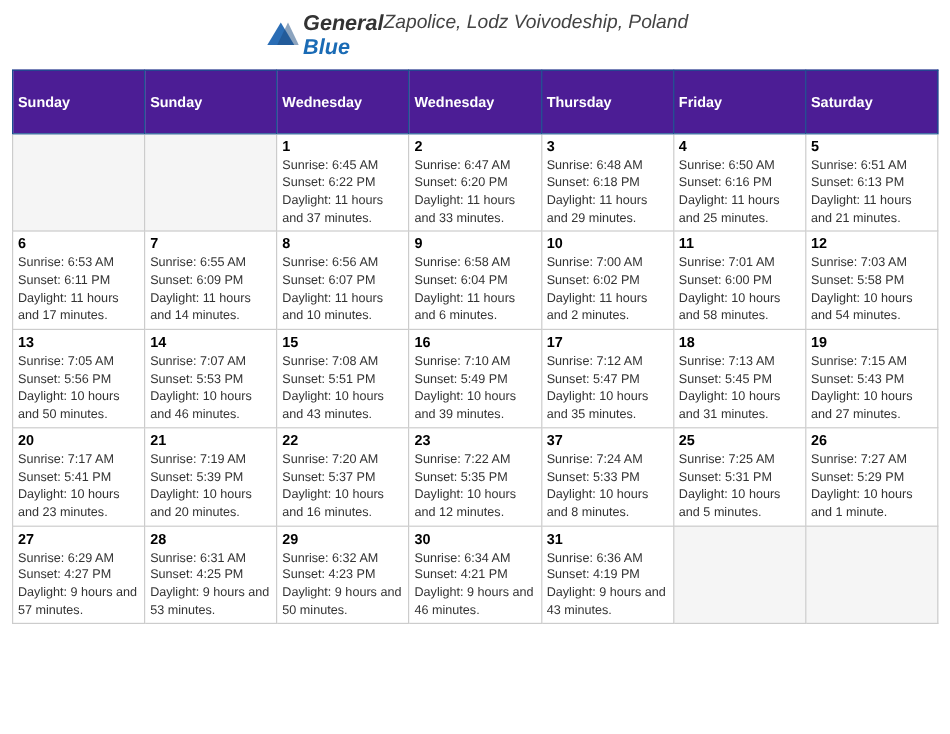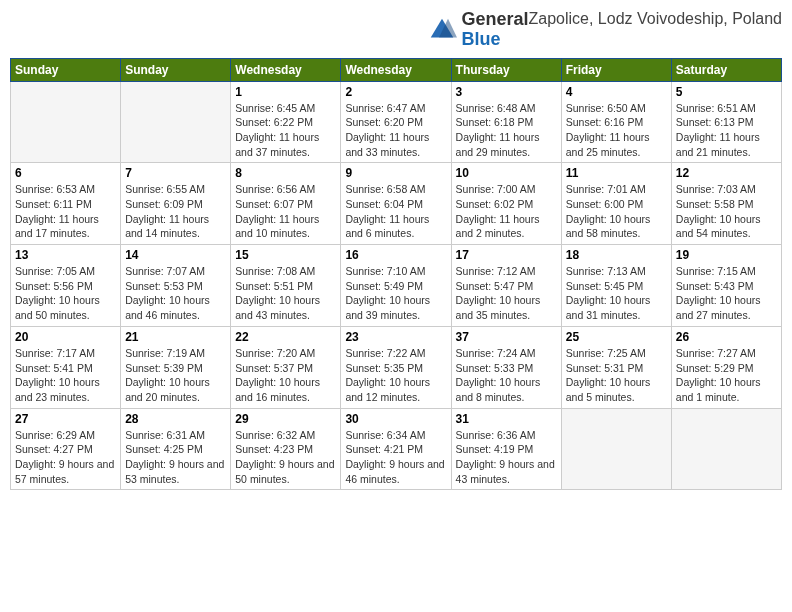--- a/index.html
+++ b/index.html
@@ -5,23 +5,24 @@
     * { box-sizing: border-box; margin: 0; padding: 0; }
     body {
       font-family: Arial, sans-serif;
       background: #fff;
       width: 792px;
       min-height: 612px;
       padding: 10px;
     }
     .header {
       display: flex;
-      justify-content: flex-end;
+      justify-content: center;
       align-items: flex-start;
       margin-bottom: 8px;
+      font-style: italic;
     }
     .logo {
       display: flex;
       align-items: center;
       gap: 4px;
     }
     .logo-text {
       display: flex;
       flex-direction: column;
       line-height: 1.1;
@@ -51,23 +52,23 @@
     .subtitle {
       font-size: 16px;
       color: #444;
     }
     .calendar {
       width: 100%;
       border-collapse: collapse;
       font-size: 11px;
     }
     .calendar th {
-      background-color: #4d7c0f;
+      background-color: #4c1d95;
       color: #fff;
-      padding: 4px 4px;
+      padding: 19px 4px;
       text-align: left;
       font-size: 12px;
       border: 1px solid #1a5090;
     }
     .calendar td {
       border: 1px solid #ccc;
       vertical-align: top;
       padding: 3px 4px;
       width: calc(100% / 7);
       min-height: 75px;

